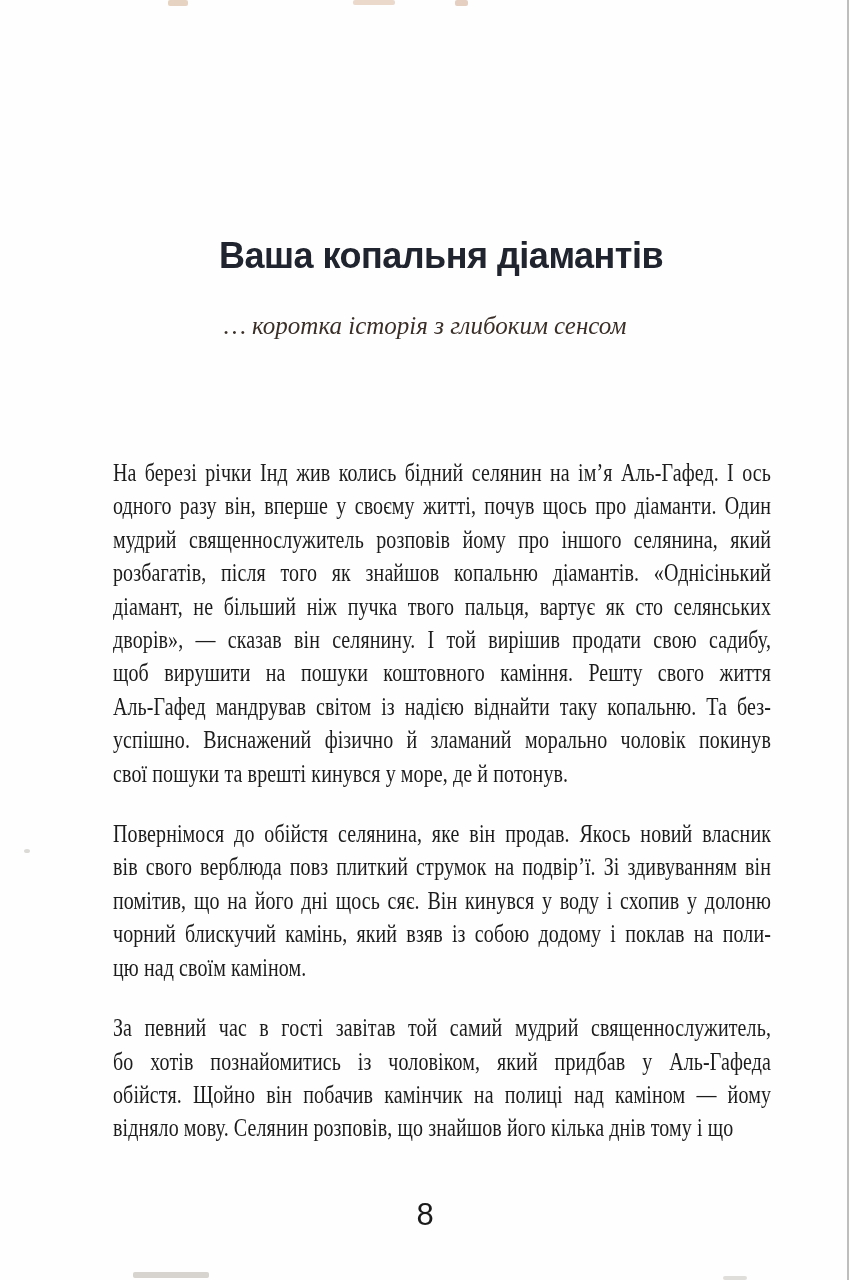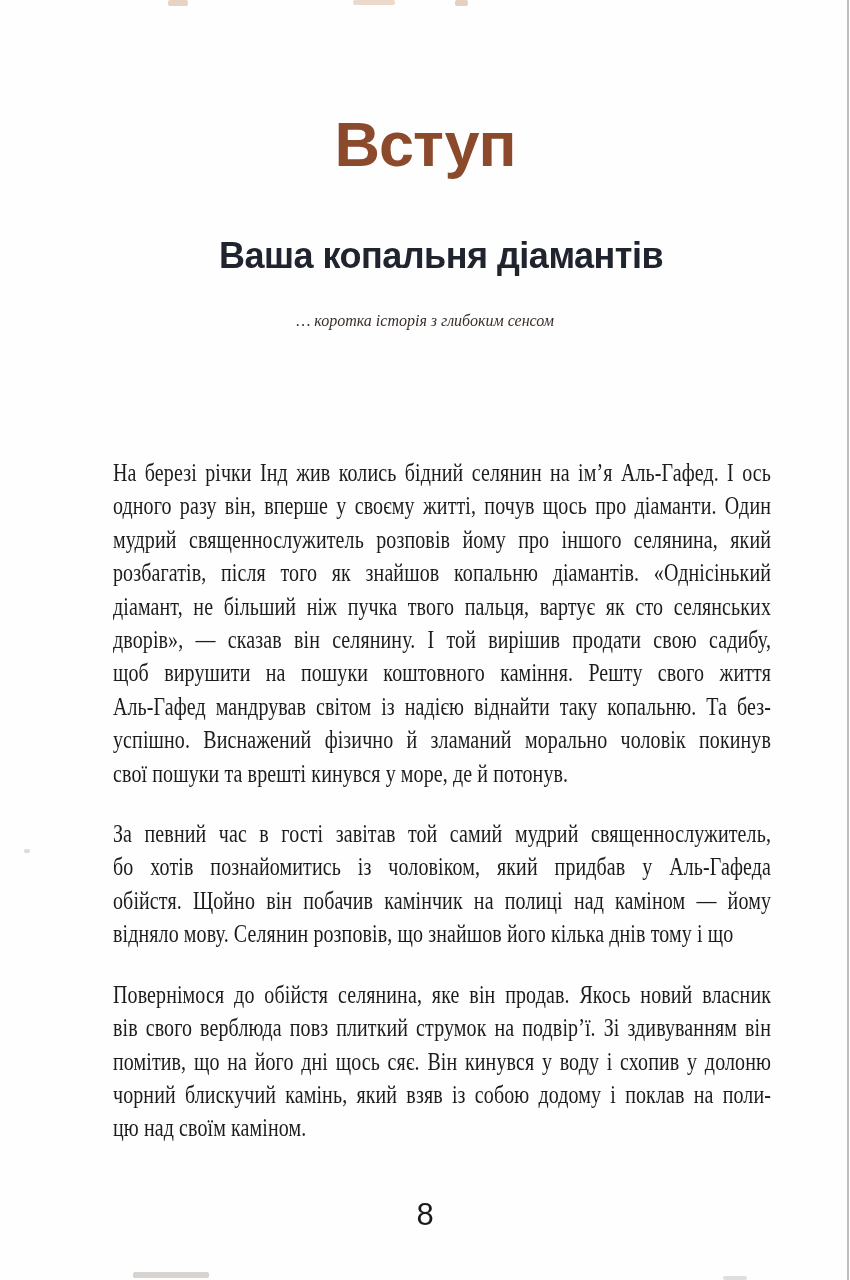--- a/index.html
+++ b/index.html
@@ -35,21 +35,21 @@
     letter-spacing: -0.5px;
     line-height: 1.25;
     color: var(--section-title, #20242e);
     padding-left: 32px;
   }
   .tagline {
     position: absolute; top: 312px; left: 0; width: 100%;
     text-align: center;
     font-family: "Liberation Serif", "DejaVu Serif", serif;
     font-style: italic;
-    font-size: 16px;
+    font-size: 25px;
     color: var(--tagline, #3a2f28);
   }
 
   
   .body-text {
     position: absolute; top: 456px; left: 113px; width: 658px;
     color: var(--body-text, #1c1c1c);
   }
   .paragraph + .paragraph { margin-top: 27px; }
   .line {
@@ -96,51 +96,50 @@
 </style>
 </head>
 <body>
 
 <div class="page">
 
   <span class="artifact smudge-top-1"></span>
   <span class="artifact smudge-top-2"></span>
   <span class="artifact smudge-top-3"></span>
 
-  <h1 class="chapter-title">Вступ</h1>
 
   <h2 class="section-title">Ваша копальня діамантів</h2>
 
   <div class="tagline">… коротка історія з глибоким сенсом</div>
 
   <div class="body-text">
       <div class="paragraph">
         <div class="line">На березі річки Інд жив колись бідний селянин на ім’я Аль-Гафед. І ось</div>
         <div class="line">одного разу він, вперше у своєму житті, почув щось про діаманти. Один</div>
         <div class="line">мудрий священнослужитель розповів йому про іншого селянина, який</div>
         <div class="line">розбагатів, після того як знайшов копальню діамантів. «Однісінький</div>
         <div class="line">діамант, не більший ніж пучка твого пальця, вартує як сто селянських</div>
         <div class="line">дворів», — сказав він селянину. І той вирішив продати свою садибу,</div>
         <div class="line">щоб вирушити на пошуки коштовного каміння. Решту свого життя</div>
         <div class="line">Аль-Гафед мандрував світом із надією віднайти таку копальню. Та без-</div>
         <div class="line">успішно. Виснажений фізично й зламаний морально чоловік покинув</div>
         <div class="line last">свої пошуки та врешті кинувся у море, де й потонув.</div>
       </div>
       <div class="paragraph">
-        <div class="line">За певний час в гості завітав той самий мудрий священнослужитель,</div>
-        <div class="line">бо хотів познайомитись із чоловіком, який придбав у Аль-Гафеда</div>
-        <div class="line">обійстя. Щойно він побачив камінчик на полиці над каміном — йому</div>
-        <div class="line last">відняло мову. Селянин розповів, що знайшов його кілька днів тому і що</div>
-      </div>
-      <div class="paragraph">
         <div class="line">Повернімося до обійстя селянина, яке він продав. Якось новий власник</div>
         <div class="line">вів свого верблюда повз плиткий струмок на подвір’ї. Зі здивуванням він</div>
         <div class="line">помітив, що на його дні щось сяє. Він кинувся у воду і схопив у долоню</div>
         <div class="line">чорний блискучий камінь, який взяв із собою додому і поклав на поли-</div>
         <div class="line last">цю над своїм каміном.</div>
+      </div>
+      <div class="paragraph">
+        <div class="line">За певний час в гості завітав той самий мудрий священнослужитель,</div>
+        <div class="line">бо хотів познайомитись із чоловіком, який придбав у Аль-Гафеда</div>
+        <div class="line">обійстя. Щойно він побачив камінчик на полиці над каміном — йому</div>
+        <div class="line last">відняло мову. Селянин розповів, що знайшов його кілька днів тому і що</div>
       </div>
     </div>
 
   <div class="page-number">8</div>
 
   <span class="artifact dot-left"></span>
   <span class="artifact smudge-bottom-left"></span>
   <span class="artifact smudge-bottom-right"></span>
   <span class="artifact edge-line-right"></span>
 

